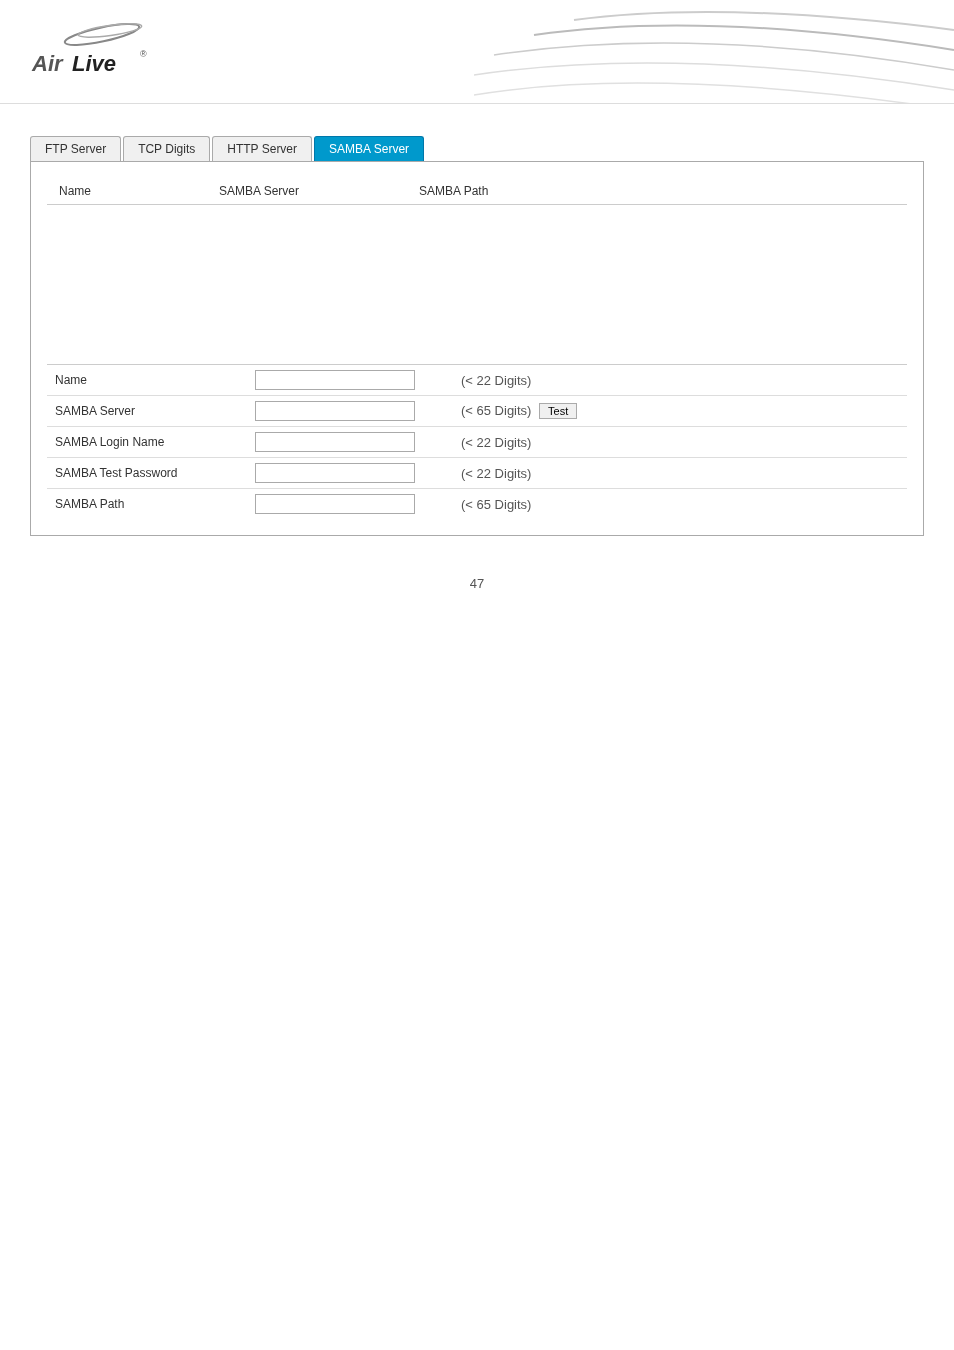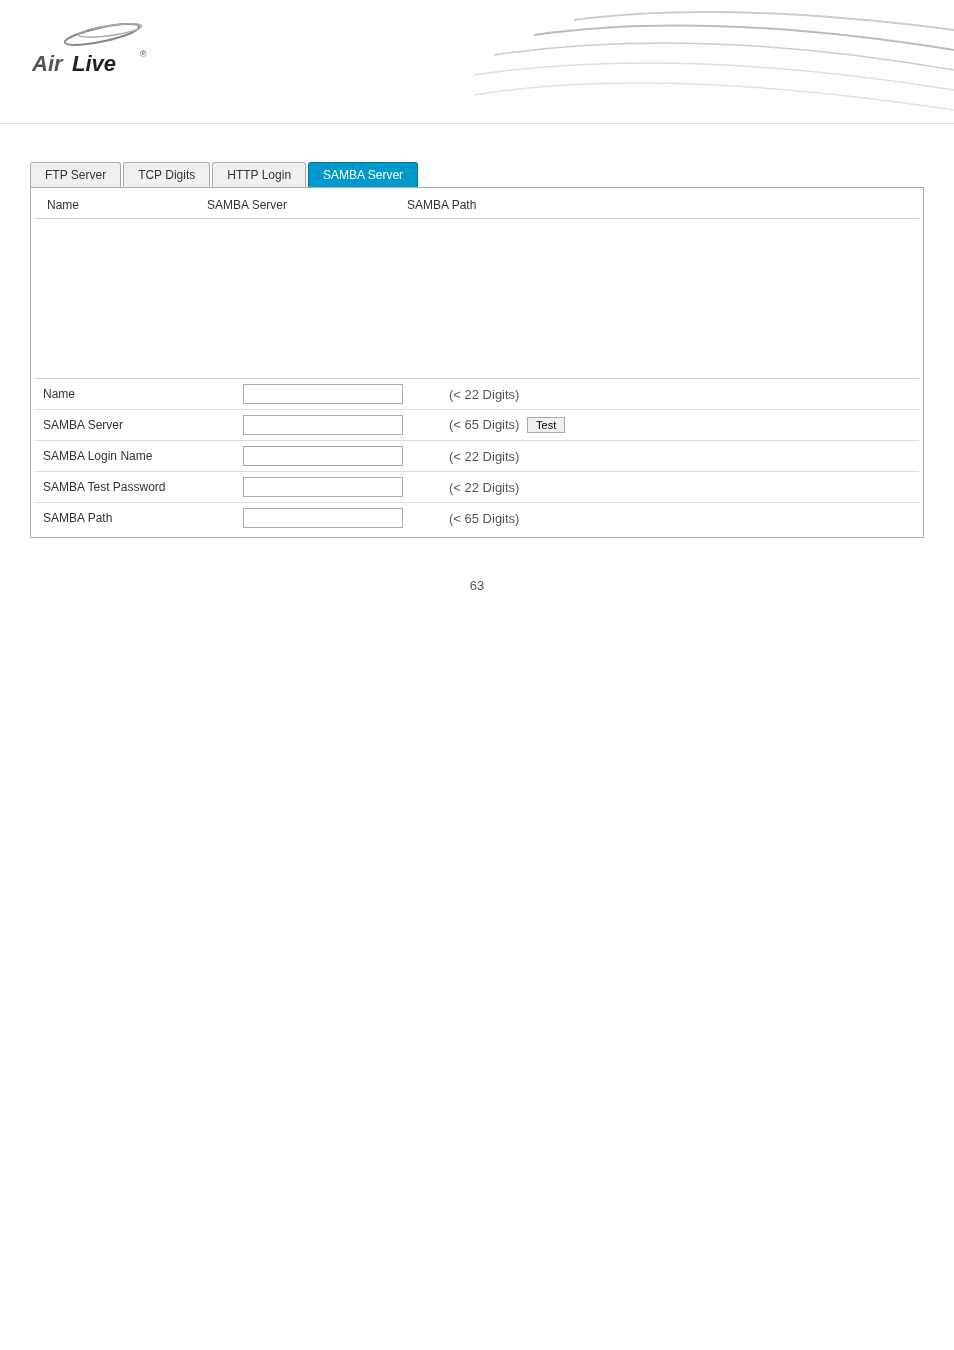--- a/index.html
+++ b/index.html
@@ -9,21 +9,21 @@
       background: #ffffff;
       color: #333;
       width: 954px;
       min-height: 1350px;
       position: relative;
     }
 
     
     .header {
       position: relative;
-      height: 124px;
+      height: 104px;
       background: #fff;
       overflow: hidden;
       border-bottom: 1px solid #ddd;
     }
     .logo-area {
       position: absolute;
       top: 18px;
       left: 30px;
     }
 
@@ -45,21 +45,21 @@
     
     .main-content {
       padding: 30px 30px 30px 30px;
     }
 
     
     .tabs-container {
       display: flex;
       align-items: center;
       margin-bottom: 0;
-      margin-top: 8px;
+      margin-top: 2px;
     }
     .tab {
       padding: 5px 14px;
       border: 1px solid #aaa;
       background: #f0f0f0;
       cursor: pointer;
       font-size: 12px;
       color: #333;
       margin-right: 2px;
       border-bottom: none;
@@ -67,21 +67,21 @@
     }
     .tab.active {
       background: #0099cc;
       color: #fff;
       border-color: #0077aa;
     }
 
     
     .panel {
       border: 1px solid #aaa;
-      padding: 4px;
+      padding: 16px;
       background: #fff;
     }
 
     
     .table-header {
       display: grid;
       grid-template-columns: 160px 200px 1fr;
       background: #fff;
       border-bottom: 1px solid #ccc;
       padding: 4px 8px;
@@ -174,21 +174,21 @@
     <path d="M0,75 Q200,45 480,90" fill="none" stroke="#ddd" stroke-width="1.5"></path>
     <path d="M0,95 Q180,65 480,110" fill="none" stroke="#e0e0e0" stroke-width="1.5"></path>
   </svg>
 </div>
 
 <div class="main-content">
 
   <div class="tabs-container">
     <div class="tab">FTP Server</div>
     <div class="tab">TCP Digits</div>
-    <div class="tab">HTTP Login</div>
+    <div class="tab">HTTP Server</div>
     <div class="tab active">SAMBA Server</div>
   </div>
 
   <div class="panel">
 
     <div class="table-header">
       <div class="table-header-cell">Name</div>
       <div class="table-header-cell">SAMBA Server</div>
       <div class="table-header-cell">SAMBA Path</div>
     </div>
@@ -226,15 +226,15 @@
 
       <div class="form-row">
         <span class="form-label">SAMBA Path</span>
         <input class="form-input" type="text" value="" style="">
         <span class="form-hint">(&lt; 65 Digits)</span>
       </div>
 
     </div>
   </div>
 
-  <div class="page-number">63</div>
+  <div class="page-number">47</div>
 
 </div>
 
 </body></html>

